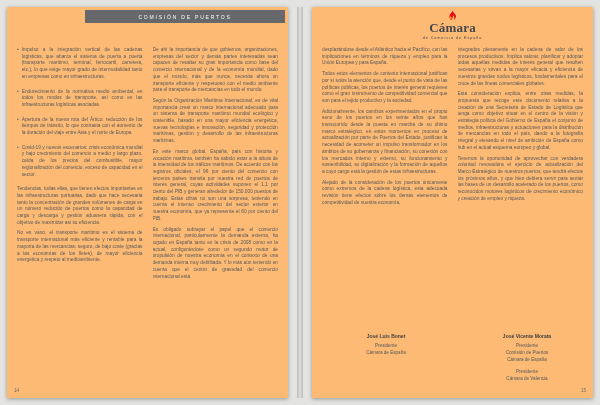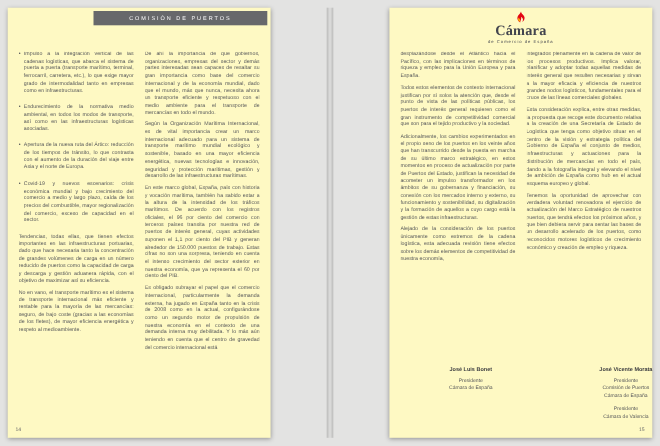--- a/index.html
+++ b/index.html
@@ -3,22 +3,22 @@
 <meta charset="utf-8">
 <style>
   html,body{margin:0;padding:0;}
   body{
     width:600px;height:405px;overflow:hidden;
     background:#e3e3e2;
     font-family:"Liberation Sans", sans-serif;
   }
   .spread{position:relative;width:600px;height:405px;}
   .page{
-    position:absolute;top:7px;height:391px;width:239px;
-    background:#fef9c3;
+    position:absolute;top:7px;height:391px;width:281px;
+    background:#fdba74;
     box-shadow:0 1px 4px rgba(0,0,0,.35);
   }
   .page.left{left:7px;}
   .page.right{right:7px;}
   .gutter{
     position:absolute;top:7px;height:391px;left:297px;width:6px;
     background:linear-gradient(90deg, rgba(0,0,0,.18), rgba(0,0,0,.02) 50%, rgba(0,0,0,.18));
   }
 
   

